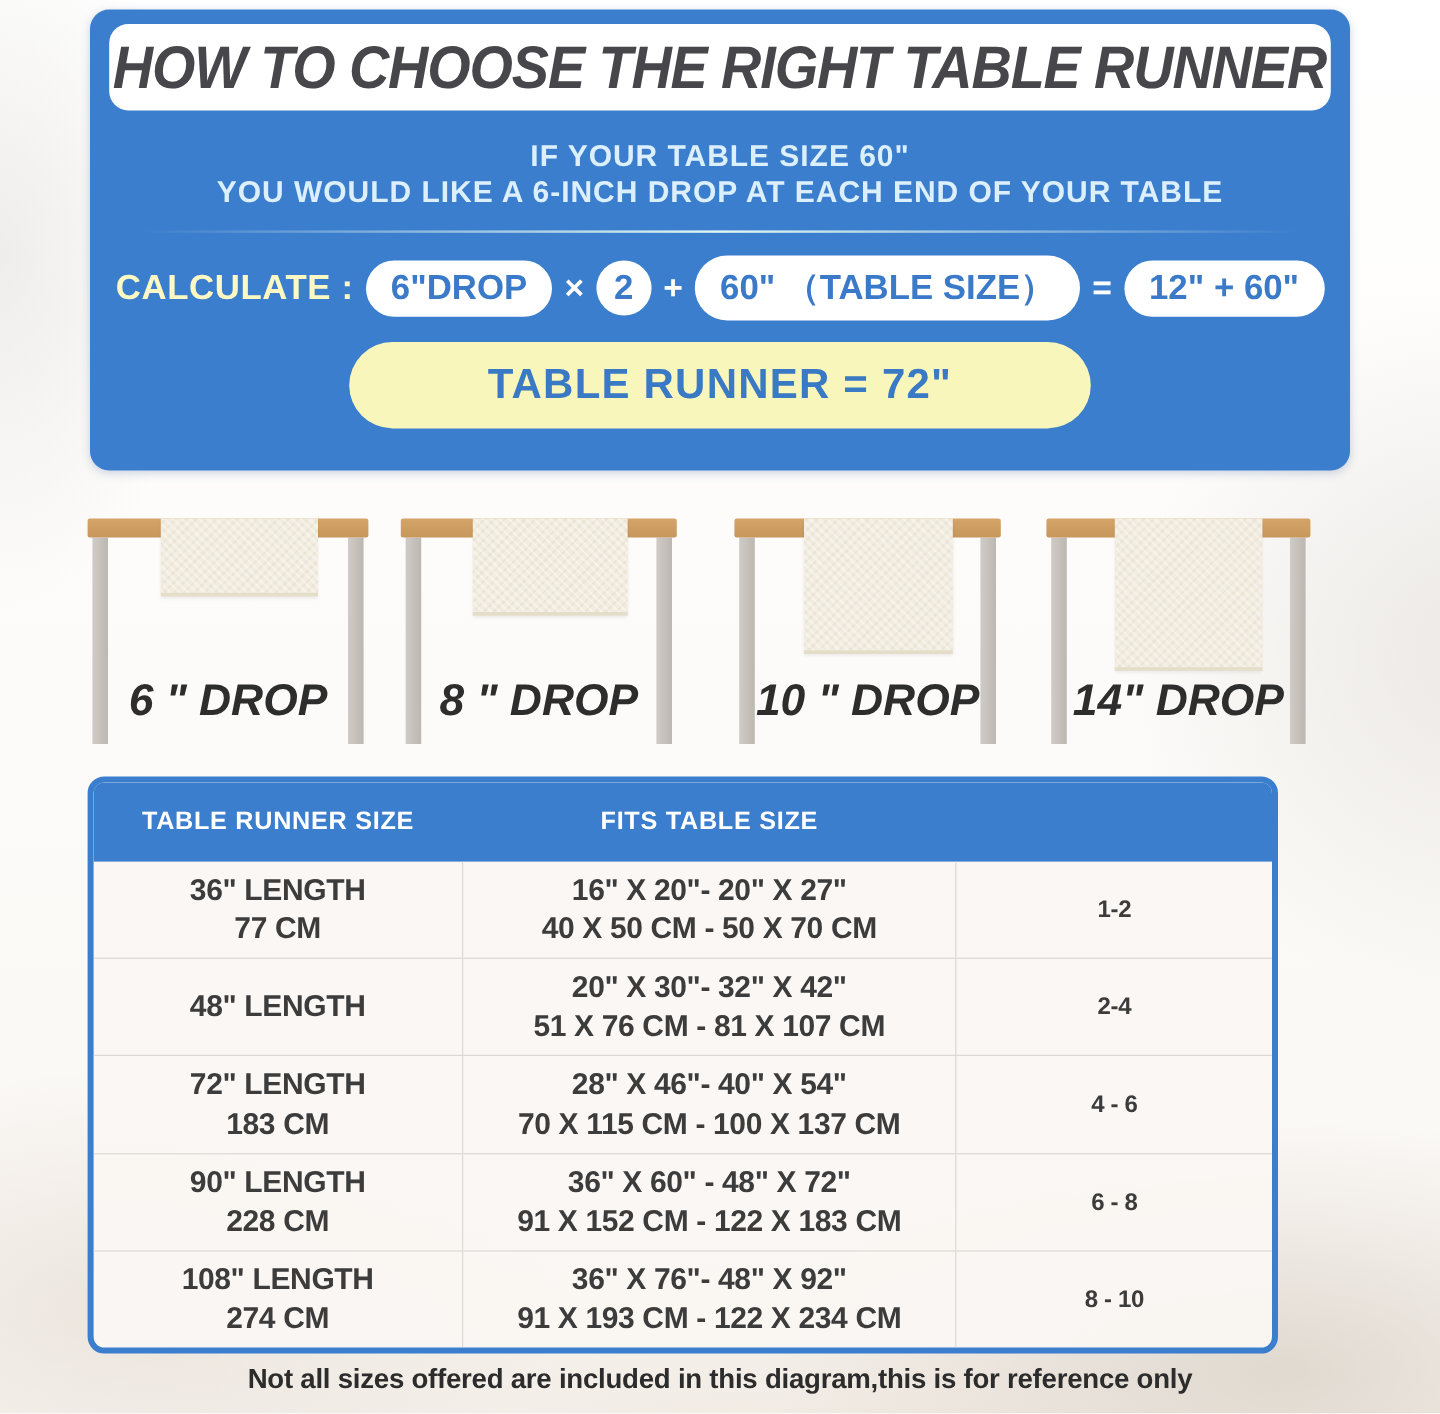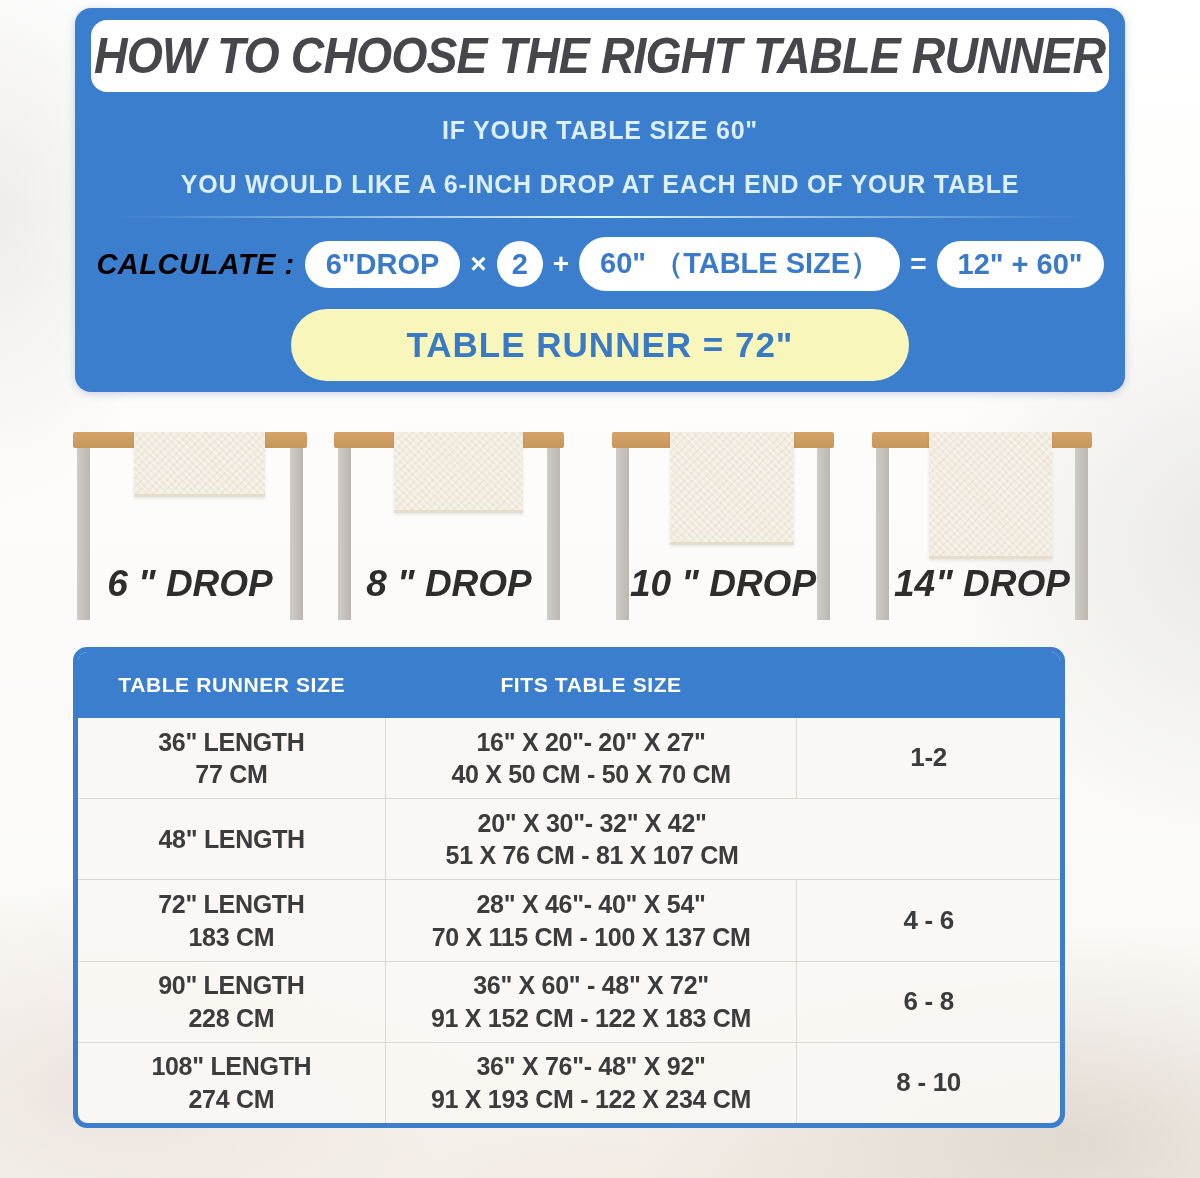--- a/index.html
+++ b/index.html
@@ -17,25 +17,25 @@
 
   
   .panel1{position:absolute;left:75px;top:8px;width:1050px;height:384px;
     background:#3b7ecd;border-radius:16px;box-shadow:0 2px 8px rgba(50,90,150,.25);}
   .title-box{margin:12px 16px 0;height:72px;background:#ffffff;border-radius:16px;
     display:flex;align-items:center;justify-content:center;overflow:hidden;}
   .title-box span{display:inline-block;font-size:50px;font-weight:bold;font-style:italic;
     color:#47474b;white-space:nowrap;letter-spacing:-1px;transform:scaleX(.93);}
   .subtitle{margin-top:24px;text-align:center;color:#dceffc;font-size:25px;font-weight:bold;
     letter-spacing:.8px;}
-  .subtitle.second{margin-top:25px;}
+  .subtitle.second{margin-top:1px;}
   .divider{margin:17px auto 0;width:96%;height:2px;
     background:linear-gradient(90deg,rgba(255,255,255,0) 2%,rgba(234,255,244,.95) 50%,rgba(255,255,255,0) 98%);}
   .calc-row{margin-top:19px;display:flex;align-items:center;justify-content:center;gap:10px;}
-  .calc-label{color:#000000;font-size:29px;font-weight:bold;letter-spacing:.5px;font-style:italic;}
+  .calc-label{color:#fef9c3;font-size:29px;font-weight:bold;letter-spacing:.5px;}
   .pill{background:#ffffff;border-radius:40px;padding:7px 21px;color:#3a7ac8;
     font-size:29px;font-weight:bold;white-space:nowrap;}
   .op{color:#ffffff;font-size:28px;font-weight:bold;}
   .circle{width:46px;height:46px;border-radius:50%;background:#ffffff;display:flex;
     align-items:center;justify-content:center;color:#3a7ac8;font-size:29px;font-weight:bold;}
   .result-pill{margin:18px auto 0;width:618px;height:72px;background:#f9f6bb;border-radius:40px;
     display:flex;align-items:center;justify-content:center;color:#3a79c4;font-size:35px;
     font-weight:bold;letter-spacing:1px;}
 
   
@@ -67,21 +67,21 @@
   .chart-header .hcell{color:#ffffff;font-size:21px;font-weight:bold;letter-spacing:.6px;
     text-align:center;}
   .c1{width:31.3%;} .c2{width:41.9%;} .c3{width:26.8%;}
   .chart-body{display:flex;flex-direction:column;height:405px;}
   .c-row{flex:1;display:flex;align-items:center;border-top:1px solid #dcd8d3;}
   .c-row:first-child{border-top:none;}
   .cell{text-align:center;color:#3c3c3c;font-size:25px;font-weight:bold;
     letter-spacing:-.3px;line-height:1.3;align-self:stretch;display:flex;
     flex-direction:column;justify-content:center;}
   .cell.c2,.cell.c3{border-left:1px solid #dcd8d3;}
-  .cell.c3{font-size:26px;}
+  .cell.c3{font-size:20px;}
 
   .footer-note{position:absolute;left:0;top:1136px;width:1200px;text-align:center;
     font-size:23px;font-weight:bold;color:#2c2c2c;letter-spacing:-.2px;}
 </style>
 </head>
 <body>
 
 <div id="stage">
 
   <div class="panel1">
@@ -153,20 +153,21 @@
         <div class="cell c3">1-2</div>
       </div>
       <div class="c-row">
         <div class="cell c1">
           <div>48" LENGTH</div>
         </div>
         <div class="cell c2">
           <div>20" X 30"- 32" X 42"</div>
           <div>51 X 76 CM - 81 X 107 CM</div>
         </div>
+        <div class="cell c3">2-4</div>
       </div>
       <div class="c-row">
         <div class="cell c1">
           <div>72" LENGTH</div>
           <div>183 CM</div>
         </div>
         <div class="cell c2">
           <div>28" X 46"- 40" X 54"</div>
           <div>70 X 115 CM - 100 X 137 CM</div>
         </div>
@@ -190,14 +191,15 @@
         </div>
         <div class="cell c2">
           <div>36" X 76"- 48" X 92"</div>
           <div>91 X 193 CM - 122 X 234 CM</div>
         </div>
         <div class="cell c3">8 - 10</div>
       </div>
     </div>
   </div>
 
+  <div class="footer-note">Not all sizes offered are included in this diagram,this is for reference only</div>
 
 </div>
 
 </body></html>

